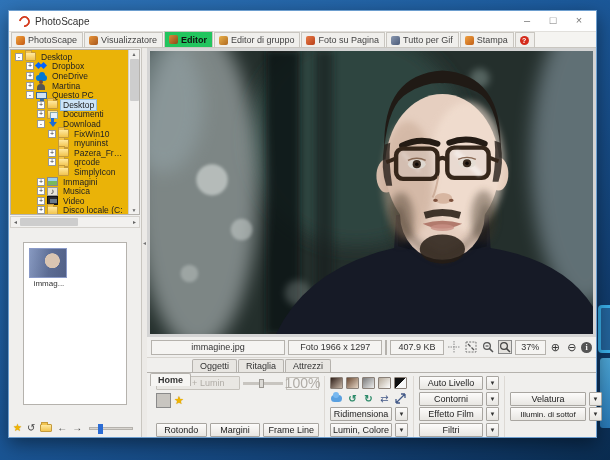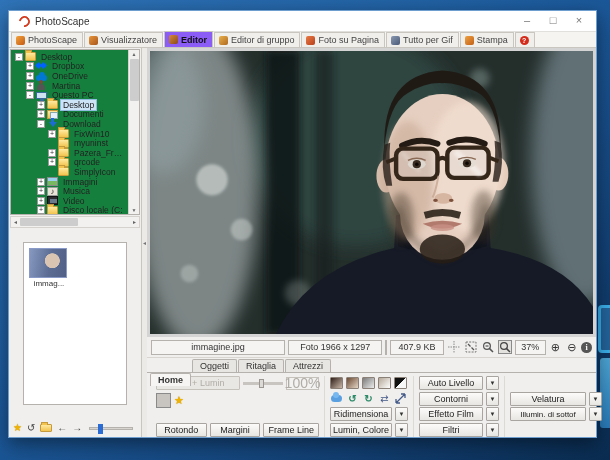--- a/index.html
+++ b/index.html
@@ -26,39 +26,39 @@
     border-radius:50%; transform:rotate(-40deg); margin:0 5px 0 6px; flex:none; }
   .title-text { font-size:10px; color:#333; }
   .win-controls { margin-left:auto; display:flex; }
   .win-btn { width:26px; height:18px; text-align:center; line-height:17px; color:#777; font-size:11px; }
 
   .tabbar { height:17px; background:#f5f4f1; border-top:1px solid #e2e0dc; border-bottom:1px solid #c9c6c0;
     display:flex; align-items:flex-end; padding:0 2px; flex:none; }
   .tab { display:flex; align-items:center; gap:3px; padding:2px 5px 2px 4px; height:15px;
     border:1px solid #c9c6c0; border-bottom:none; background:#f0efec; color:#444;
     font-size:9px; white-space:nowrap; margin-right:1px; border-radius:1px 1px 0 0; }
-  .tab.active { background:#8b5cf6; font-weight:bold; color:#111; height:16px;justify-content:center; }
+  .tab.active { background:#22c55e; font-weight:bold; color:#111; height:16px;justify-content:center; }
   .tabic { width:9px; height:9px; border-radius:2px; flex:none; }
   .ti-or1{background:linear-gradient(135deg,#f2a23c,#c35a14);}
   .ti-or2{background:linear-gradient(135deg,#e8953a,#a8561c);}
   .ti-ed {background:linear-gradient(135deg,#d88a3a,#8a4a18);}
   .ti-grp{background:linear-gradient(135deg,#e8b04a,#b06a20);}
   .ti-pag{background:linear-gradient(135deg,#e87a46,#b8401a);}
   .ti-cmb{background:linear-gradient(135deg,#c8886a,#8a4a3a);}
   .ti-gif{background:linear-gradient(135deg,#8a98b0,#4a5a78);}
   .ti-stm{background:linear-gradient(135deg,#f0a040,#c06018);}
   .ti-hlp{background:#d42a1a; border-radius:50%; color:#fff; font-size:7px; font-weight:bold;
     text-align:center; line-height:9px; }
 
   .main { flex:1; display:flex; min-height:0; }
 
   
   .sidebar { width:133px; flex:none; display:flex; flex-direction:column; background:#f0efed;
     border-right:1px solid #c9c6c0; }
-  .treepane { height:166px; flex:none; background:#15803d; border:1px solid #b5b2ad; margin:1px;
+  .treepane { height:166px; flex:none; background:#eab308; border:1px solid #b5b2ad; margin:1px;
     display:flex; overflow:hidden; }
   .tree { flex:1; overflow:hidden; padding:2px 0 0 2px; }
   .trow { display:flex; align-items:center; height:9.6px; white-space:nowrap; }
   .exp { width:8px; height:8px; border:1px solid #999; background:#fff; color:#333;
     font-size:7px; line-height:6px; text-align:center; flex:none; margin-right:2px; }
   .exp.hidden { visibility:hidden; }
   .tlabel { font-size:8.5px; color:#222; overflow:hidden; text-overflow:ellipsis; padding:0 2px; }
   .trow.selected .tlabel { background:#cde4f7; outline:1px solid #90bce0; }
   .lvl0{padding-left:2px}.lvl1{padding-left:13px}.lvl2{padding-left:24px}.lvl3{padding-left:35px}
   

